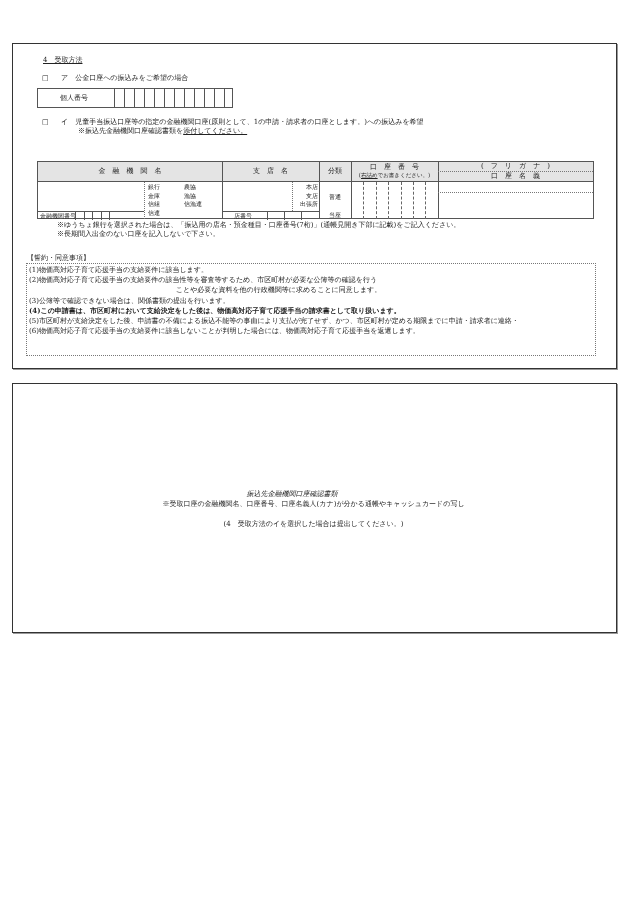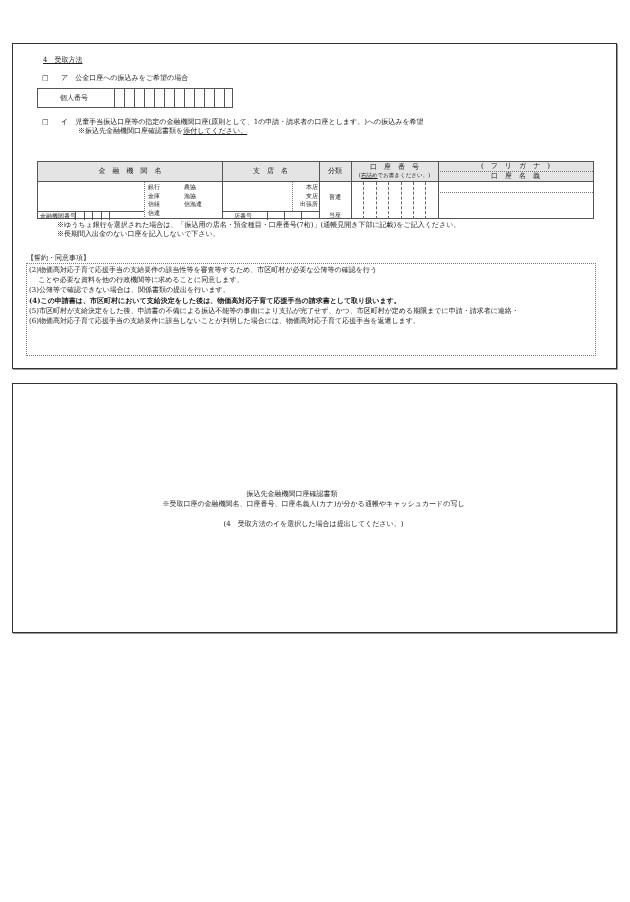--- a/index.html
+++ b/index.html
@@ -125,25 +125,26 @@
 
   <div class="abs" style="left:400px;top:30px;width:155px;border-top:0.8px dotted #777;"></div>
 </div>
 
 <div class="abs t" style="left:57px;top:221px;">※ゆうちょ銀行を選択された場合は、「振込用の店名・預金種目・口座番号(7桁)」(通帳見開き下部に記載)をご記入ください。</div>
 <div class="abs t" style="left:57px;top:230px;">※長期間入出金のない口座を記入しないで下さい。</div>
 
 <div class="abs t" style="left:27px;top:254px;">【誓約・同意事項】</div>
 <div class="abs dotted" style="left:26px;top:263px;width:570px;height:93px;">
   <div id="agreement-items" style="position:absolute;left:2px;top:1px;">
+      <div class="t" style="height:10.2px;line-height:10.2px;">(1)物価高対応子育て応援手当の支給要件に該当します。</div>
       <div class="t" style="height:10.2px;line-height:10.2px;">(2)物価高対応子育て応援手当の支給要件の該当性等を審査等するため、市区町村が必要な公簿等の確認を行う</div>
-      <div class="t" style="height:10.2px;line-height:10.2px;">　 ことや必要な資料を他の行政機関等に求めることに同意します。</div>
+      <div class="t" style="height:10.2px;line-height:10.2px;text-align:center;">　 ことや必要な資料を他の行政機関等に求めることに同意します。</div>
       <div class="t" style="height:10.2px;line-height:10.2px;">(3)公簿等で確認できない場合は、関係書類の提出を行います。</div>
       <div class="t" style="height:10.2px;line-height:10.2px;font-weight:bold;">(4)この申請書は、市区町村において支給決定をした後は、物価高対応子育て応援手当の請求書として取り扱います。</div>
       <div class="t" style="height:10.2px;line-height:10.2px;">(5)市区町村が支給決定をした後、申請書の不備による振込不能等の事由により支払が完了せず、かつ、市区町村が定める期限までに申請・請求者に連絡・</div>
       <div class="t" style="height:10.2px;line-height:10.2px;">(6)物価高対応子育て応援手当の支給要件に該当しないことが判明した場合には、物価高対応子育て応援手当を返還します。</div>
     </div>
 </div>
 
 <div class="abs box2"></div>
-<div class="abs t c" style="left:12px;width:560px;top:490px;">振込先金融機関口座確認書類</div>
+<div class="abs t c" style="left:12px;width:560px;top:490px;font-style:italic;">振込先金融機関口座確認書類</div>
 <div class="abs t c" style="left:12px;width:603px;top:500px;">※受取口座の金融機関名、口座番号、口座名義人(カナ)が分かる通帳やキャッシュカードの写し</div>
 <div class="abs t c" style="left:12px;width:603px;top:520px;">(4　受取方法のイを選択した場合は提出してください。)</div>
 
 </body></html>

